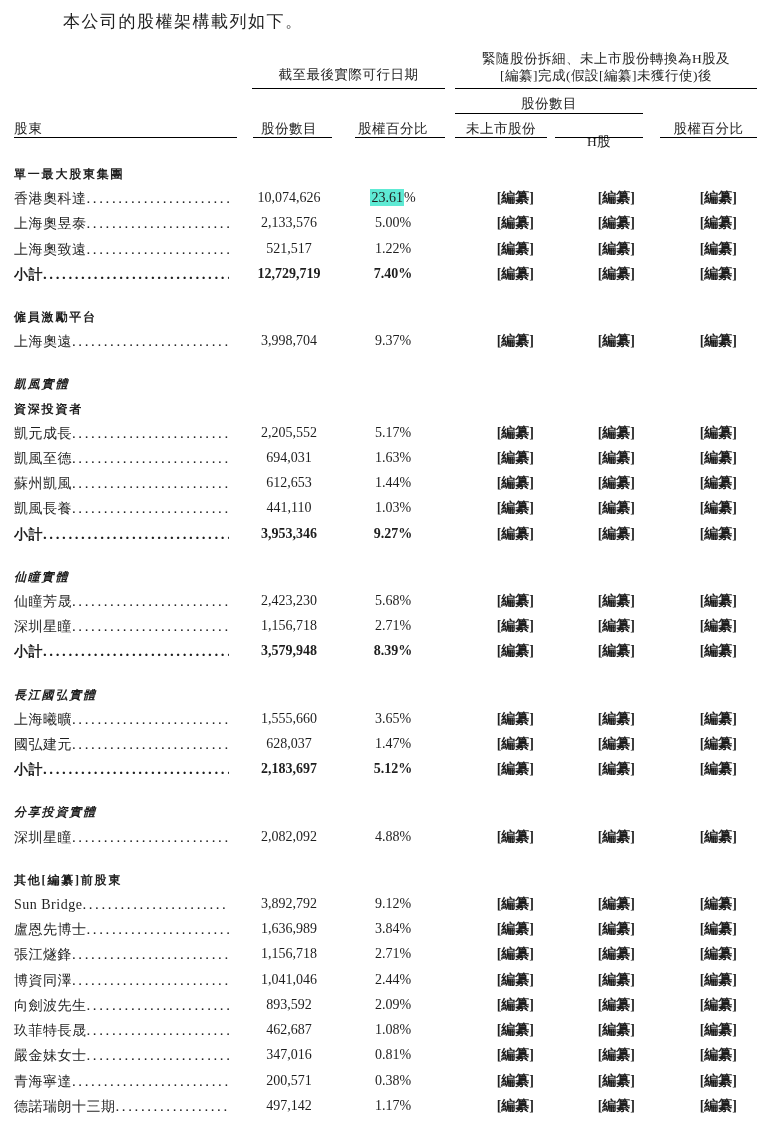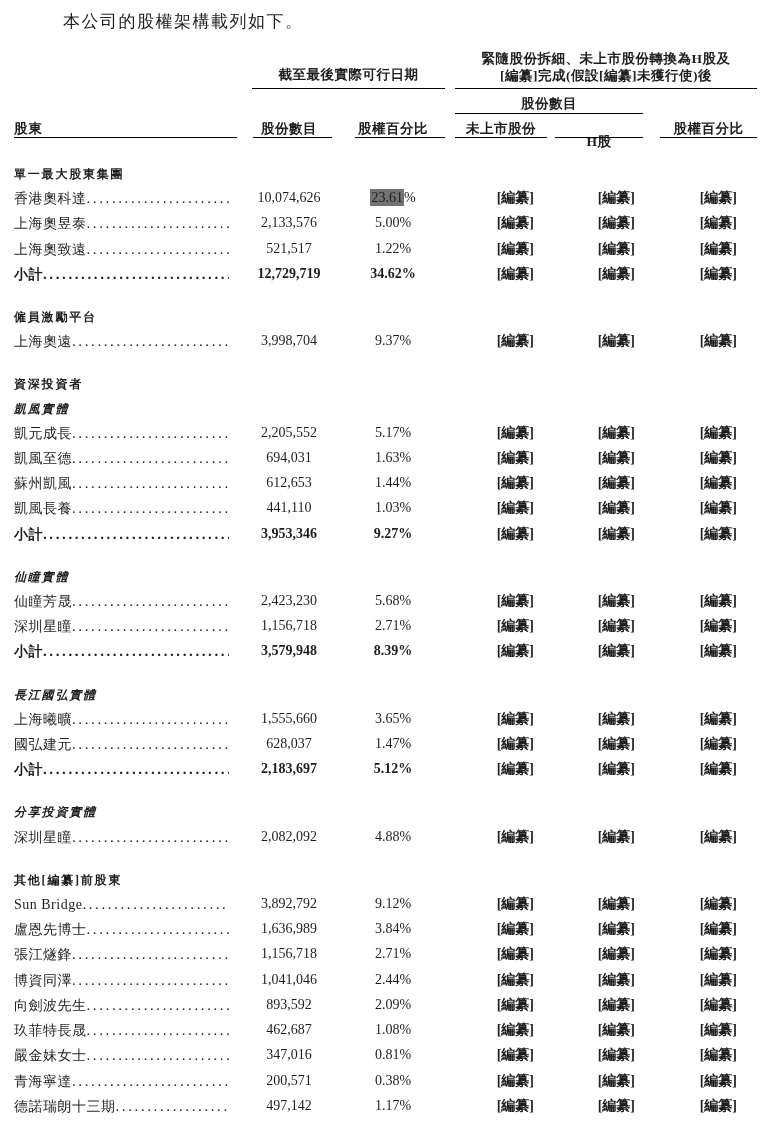--- a/index.html
+++ b/index.html
@@ -3,21 +3,21 @@
 <meta charset="utf-8">
 <style>
   html,body{margin:0;padding:0;background:#ffffff;}
   .page{
     position:relative;width:763px;height:1122px;background:#ffffff;
     font-family:"Liberation Serif","DejaVu Serif",serif;color:#1e1e1e;overflow:hidden;
   }
   .title{position:absolute;left:63px;top:10px;font-size:17px;letter-spacing:1.5px;white-space:nowrap;}
   .hbox{position:absolute;text-align:center;font-size:13.5px;letter-spacing:0.5px;white-space:nowrap;}
   .hlab{position:absolute;font-size:13.5px;letter-spacing:1px;white-space:nowrap;}
-  .b{font-weight:bold;text-align:center;}
+  .b{font-weight:normal;text-align:center;}
   .rule{position:absolute;height:0;border-top:1.5px solid #000;}
   .tbody{position:absolute;top:162px;left:0;width:763px;}
   .section + .section{margin-top:18px;}
   .heading,.row{line-height:24.2px;}
   .heading{font-weight:bold;font-size:12px;letter-spacing:1.8px;padding-left:14px;white-space:nowrap;}
   .heading.italic{font-style:italic;}
   .row{display:grid;grid-template-columns:223px 104px 104px 101px 99px 96px;padding-left:14px;font-size:14px;}
   .row.bold{font-weight:bold;}
   .c.name{display:flex;align-items:baseline;overflow:hidden;padding-right:8px;}
   .nm{white-space:nowrap;letter-spacing:0.5px;flex:0 0 auto;}
@@ -66,21 +66,21 @@
 
   <div class="tbody">
       <div class="section">
         <div class="heading plain">單一最大股東集團</div>
         <div class="row">
           <div class="c name">
             <span class="nm">香港奧科達</span>
             <span class="dots"></span>
           </div>
           <div class="c num">10,074,626</div>
-          <div class="c num"><span class="hl" style="background: #737373;">23.61</span>%</div>
+          <div class="c num"><span class="hl" style="background: #5eead4;">23.61</span>%</div>
           <div class="c red c4">[編纂]</div>
           <div class="c red c5">[編纂]</div>
           <div class="c red c6">[編纂]</div>
         </div>
         <div class="row">
           <div class="c name">
             <span class="nm">上海奧昱泰</span>
             <span class="dots"></span>
           </div>
           <div class="c num">2,133,576</div>
@@ -99,43 +99,43 @@
           <div class="c red c4">[編纂]</div>
           <div class="c red c5">[編纂]</div>
           <div class="c red c6">[編纂]</div>
         </div>
         <div class="row bold">
           <div class="c name">
             <span class="nm">小計</span>
             <span class="dots"></span>
           </div>
           <div class="c num">12,729,719</div>
-          <div class="c num">34.62%</div>
+          <div class="c num">7.40%</div>
           <div class="c red c4">[編纂]</div>
           <div class="c red c5">[編纂]</div>
           <div class="c red c6">[編纂]</div>
         </div>
       </div>
       <div class="section">
         <div class="heading plain">僱員激勵平台</div>
         <div class="row">
           <div class="c name">
             <span class="nm">上海奧遠</span>
             <span class="dots"></span>
           </div>
           <div class="c num">3,998,704</div>
           <div class="c num">9.37%</div>
           <div class="c red c4">[編纂]</div>
           <div class="c red c5">[編纂]</div>
           <div class="c red c6">[編纂]</div>
         </div>
       </div>
       <div class="section">
+        <div class="heading italic">凱風實體</div>
         <div class="heading plain">資深投資者</div>
-        <div class="heading italic">凱風實體</div>
         <div class="row">
           <div class="c name">
             <span class="nm">凱元成長</span>
             <span class="dots"></span>
           </div>
           <div class="c num">2,205,552</div>
           <div class="c num">5.17%</div>
           <div class="c red c4">[編纂]</div>
           <div class="c red c5">[編纂]</div>
           <div class="c red c6">[編纂]</div>

